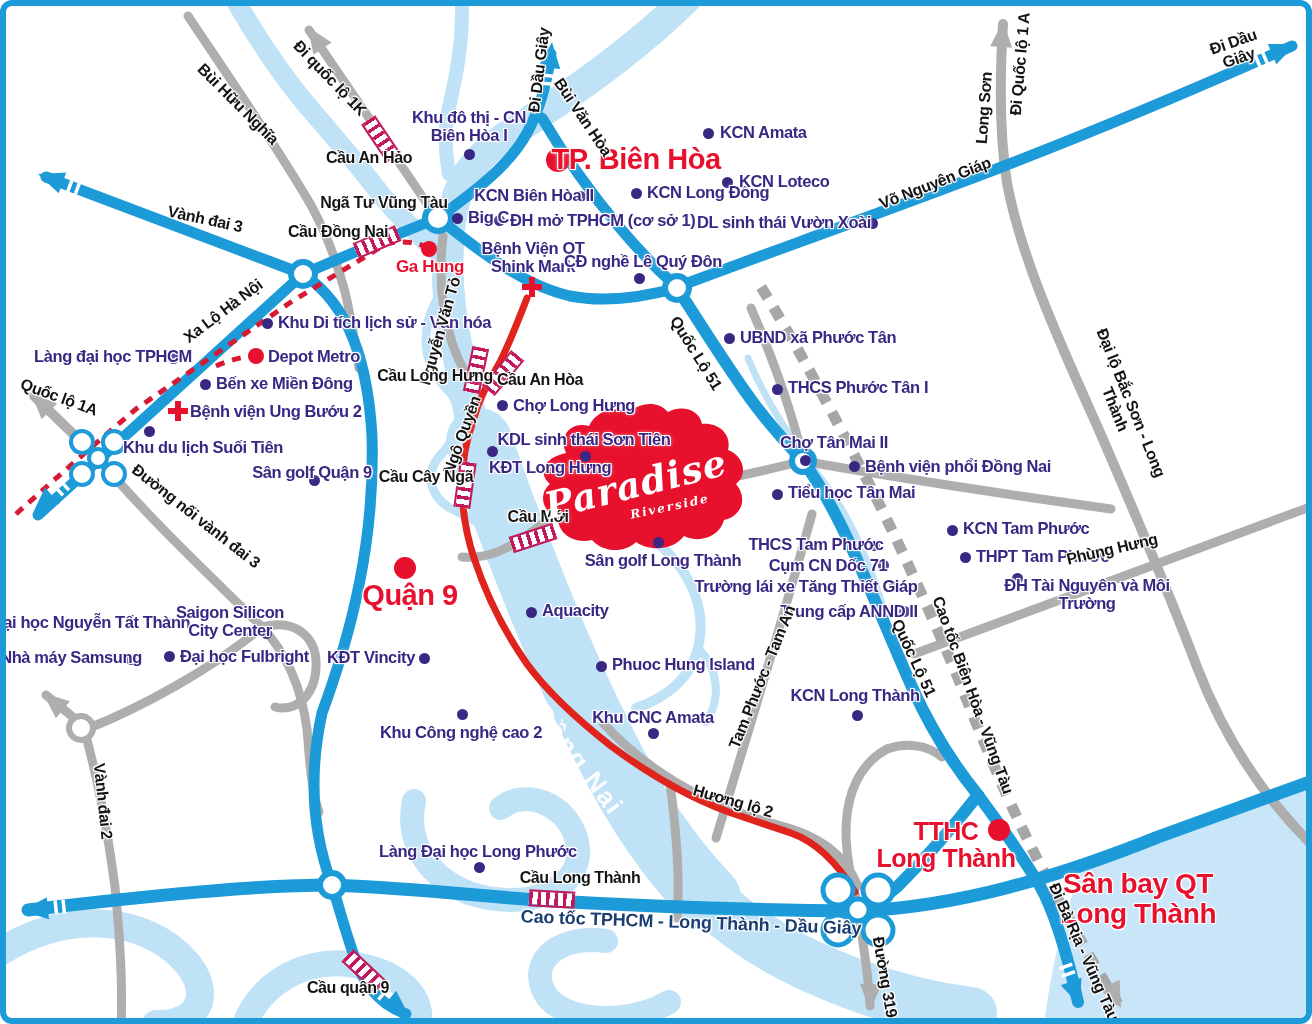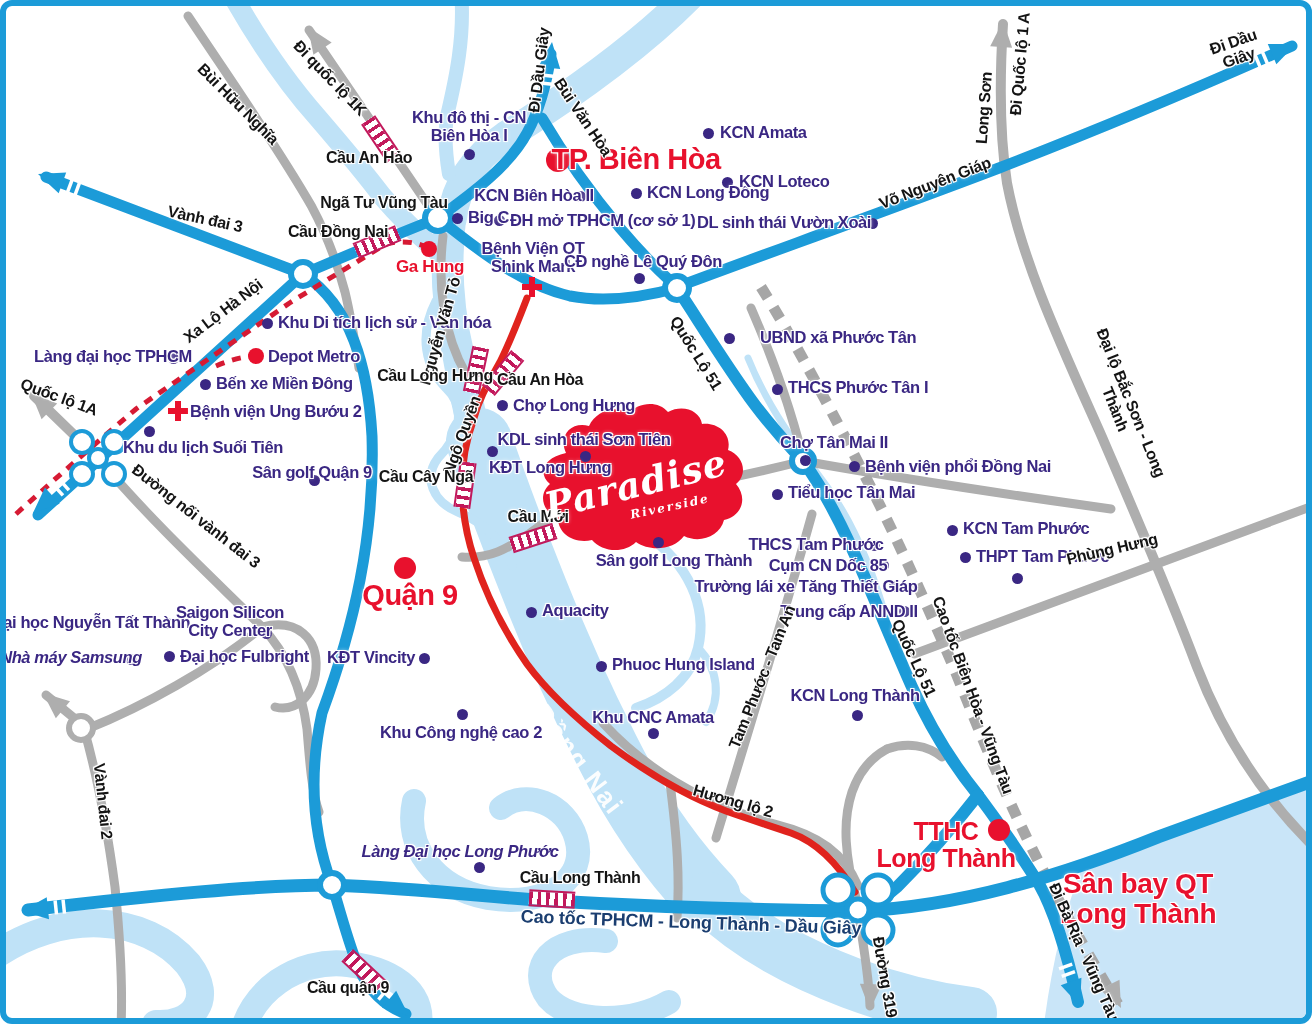--- a/index.html
+++ b/index.html
@@ -237,47 +237,48 @@
       <div class="lb lb-poi" style="left: 527px; top: 252px; transform: translate(-50%, -50%) rotate(0deg);">Bệnh Viện QT
 Shink Mark</div>
       <div class="lb lb-poi" style="left: 637px; top: 256px; transform: translate(-50%, -50%) rotate(0deg);">CĐ nghề Lê Quý Đôn</div>
       <div class="lb lb-poi" style="left: 272px; top: 317px; transform: translate(0px, -50%) rotate(0deg); text-align: left;">Khu Di tích lịch sử - Văn hóa</div>
       <div class="lb lb-poi" style="left: 107px; top: 351px; transform: translate(-50%, -50%) rotate(0deg);">Làng đại học TPHCM</div>
       <div class="lb lb-poi" style="left: 262px; top: 351px; transform: translate(0px, -50%) rotate(0deg); text-align: left;">Depot Metro</div>
       <div class="lb lb-poi" style="left: 210px; top: 378px; transform: translate(0px, -50%) rotate(0deg); text-align: left;">Bến xe Miền Đông</div>
       <div class="lb lb-poi" style="left: 184px; top: 406px; transform: translate(0px, -50%) rotate(0deg); text-align: left;">Bệnh viện Ung Bướu 2</div>
       <div class="lb lb-poi" style="left: 197px; top: 442px; transform: translate(-50%, -50%) rotate(0deg);">Khu du lịch Suối Tiên</div>
       <div class="lb lb-poi" style="left: 306px; top: 467px; transform: translate(-50%, -50%) rotate(0deg);">Sân golf Quận 9</div>
-      <div class="lb lb-poi" style="left: 734px; top: 332px; transform: translate(0px, -50%) rotate(0deg); text-align: left; margin-left: 20px;">UBND xã Phước Tân</div>
+      <div class="lb lb-poi" style="left: 734px; top: 332px; transform: translate(0px, -50%) rotate(0deg); text-align: left;">UBND xã Phước Tân</div>
       <div class="lb lb-poi" style="left: 782px; top: 382px; transform: translate(0px, -50%) rotate(0deg); text-align: left;">THCS Phước Tân I</div>
       <div class="lb lb-poi" style="left: 828px; top: 437px; transform: translate(-50%, -50%) rotate(0deg);">Chợ Tân Mai II</div>
       <div class="lb lb-poi" style="left: 859px; top: 461px; transform: translate(0px, -50%) rotate(0deg); text-align: left;">Bệnh viện phổi Đồng Nai</div>
       <div class="lb lb-poi" style="left: 782px; top: 487px; transform: translate(0px, -50%) rotate(0deg); text-align: left;">Tiểu học Tân Mai</div>
       <div class="lb lb-poi" style="left: 957px; top: 523px; transform: translate(0px, -50%) rotate(0deg); text-align: left;">KCN Tam Phước</div>
       <div class="lb lb-poi" style="left: 970px; top: 551px; transform: translate(0px, -50%) rotate(0deg); text-align: left;">THPT Tam Phước</div>
+      <div class="lb lb-poi" style="left: 1081px; top: 589px; transform: translate(-50%, -50%) rotate(0deg);">ĐH Tài Nguyên và Môi Trường</div>
       <div class="lb lb-poi" style="left: 810px; top: 539px; transform: translate(-50%, -50%) rotate(0deg);">THCS Tam Phước</div>
-      <div class="lb lb-poi" style="left: 822px; top: 560px; transform: translate(-50%, -50%) rotate(0deg);">Cụm CN Dốc  85</div>
+      <div class="lb lb-poi" style="left: 822px; top: 560px; transform: translate(-50%, -50%) rotate(0deg);">Cụm CN Dốc  71</div>
       <div class="lb lb-poi" style="left: 800px; top: 581px; transform: translate(-50%, -50%) rotate(0deg);">Trường lái xe Tăng Thiết Giáp</div>
       <div class="lb lb-poi" style="left: 843px; top: 606px; transform: translate(-50%, -50%) rotate(0deg);">Trung cấp ANND II</div>
       <div class="lb lb-poi" style="left: 849px; top: 690px; transform: translate(-50%, -50%) rotate(0deg);">KCN Long Thành</div>
       <div class="lb lb-poi" style="left: 578px; top: 434px; transform: translate(-50%, -50%) rotate(0deg);">KDL sinh thái Sơn Tiên</div>
       <div class="lb lb-poi" style="left: 507px; top: 400px; transform: translate(0px, -50%) rotate(0deg); text-align: left;">Chợ Long Hưng</div>
       <div class="lb lb-poi" style="left: 483px; top: 462px; transform: translate(0px, -50%) rotate(0deg); text-align: left;">KĐT Long Hưng</div>
-      <div class="lb lb-poi" style="left: 657px; top: 555px; transform: translate(-50%, -50%) rotate(0deg); margin-left: 11px;">Sân golf Long Thành</div>
+      <div class="lb lb-poi" style="left: 657px; top: 555px; transform: translate(-50%, -50%) rotate(0deg);">Sân golf Long Thành</div>
       <div class="lb lb-poi" style="left: 536px; top: 605px; transform: translate(0px, -50%) rotate(0deg); text-align: left;">Aquacity</div>
       <div class="lb lb-poi" style="left: 365px; top: 652px; transform: translate(-50%, -50%) rotate(0deg);">KĐT Vincity</div>
       <div class="lb lb-poi" style="left: 455px; top: 727px; transform: translate(-50%, -50%) rotate(0deg);">Khu Công nghệ cao 2</div>
       <div class="lb lb-poi" style="left: 606px; top: 659px; transform: translate(0px, -50%) rotate(0deg); text-align: left;">Phuoc Hung Island</div>
       <div class="lb lb-poi" style="left: 647px; top: 712px; transform: translate(-50%, -50%) rotate(0deg);">Khu CNC Amata</div>
       <div class="lb lb-poi" style="left: 85px; top: 617px; transform: translate(-50%, -50%) rotate(0deg);">Đại học Nguyễn Tất Thành</div>
       <div class="lb lb-poi" style="left: 224px; top: 616px; transform: translate(-50%, -50%) rotate(0deg);">Saigon Silicon
 City Center</div>
-      <div class="lb lb-poi" style="left: 65px; top: 652px; transform: translate(-50%, -50%) rotate(0deg); font-style: italic;">Nhà máy Samsung</div>
+      <div class="lb lb-poi" style="left: 65px; top: 652px; transform: translate(-50%, -50%) rotate(0deg);">Nhà máy Samsung</div>
       <div class="lb lb-poi" style="left: 174px; top: 651px; transform: translate(0px, -50%) rotate(0deg); text-align: left;">Đại học Fulbright</div>
-      <div class="lb lb-poi" style="left: 454px; top: 846px; transform: translate(-50%, -50%) rotate(0deg); font-style: italic;">Làng Đại học Long Phước</div>
+      <div class="lb lb-poi" style="left: 472px; top: 846px; transform: translate(-50%, -50%) rotate(0deg);">Làng Đại học Long Phước</div>
       <div class="lb lb-city" style="left: 630px; top: 154px; transform: translate(-50%, -50%) rotate(0deg);">TP. Biên Hòa</div>
       <div class="lb lb-city" style="left: 404px; top: 590px; transform: translate(-50%, -50%) rotate(0deg);">Quận 9</div>
       <div class="lb lb-city2" style="left: 940px; top: 839px; transform: translate(-50%, -50%) rotate(0deg);">TTHC
 Long Thành</div>
       <div class="lb lb-airport" style="left: 1132px; top: 893px; transform: translate(-50%, -50%) rotate(0deg);">Sân bay QT
 Long Thành</div>
       <div class="lb lb-redsm" style="left: 424px; top: 261px; transform: translate(-50%, -50%) rotate(0deg);">Ga Hung</div>
       <div class="lb lb-road" style="left: 232px; top: 98px; transform: translate(-50%, -50%) rotate(45deg);">Bùi Hữu Nghĩa</div>
       <div class="lb lb-road" style="left: 324px; top: 72px; transform: translate(-50%, -50%) rotate(46deg);">Đi quốc lộ 1K</div>
       <div class="lb lb-road" style="left: 363px; top: 152px; transform: translate(-50%, -50%) rotate(0deg);">Cầu An Hảo</div>

